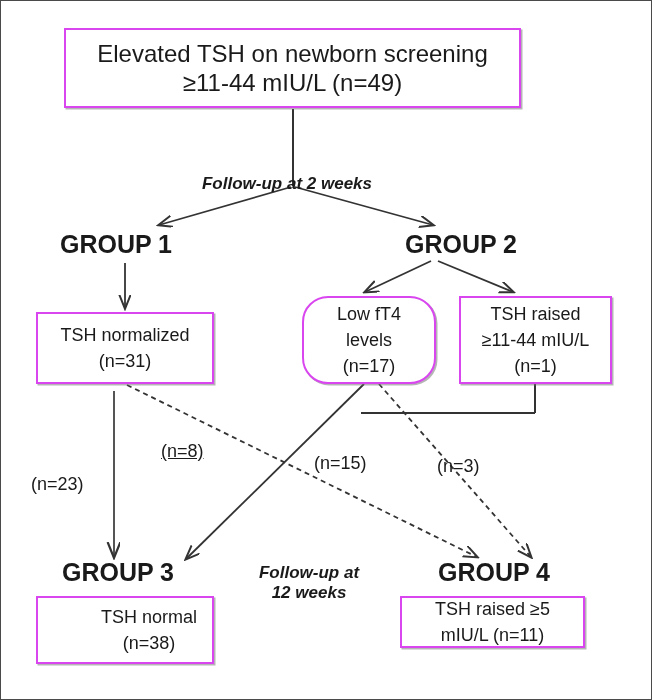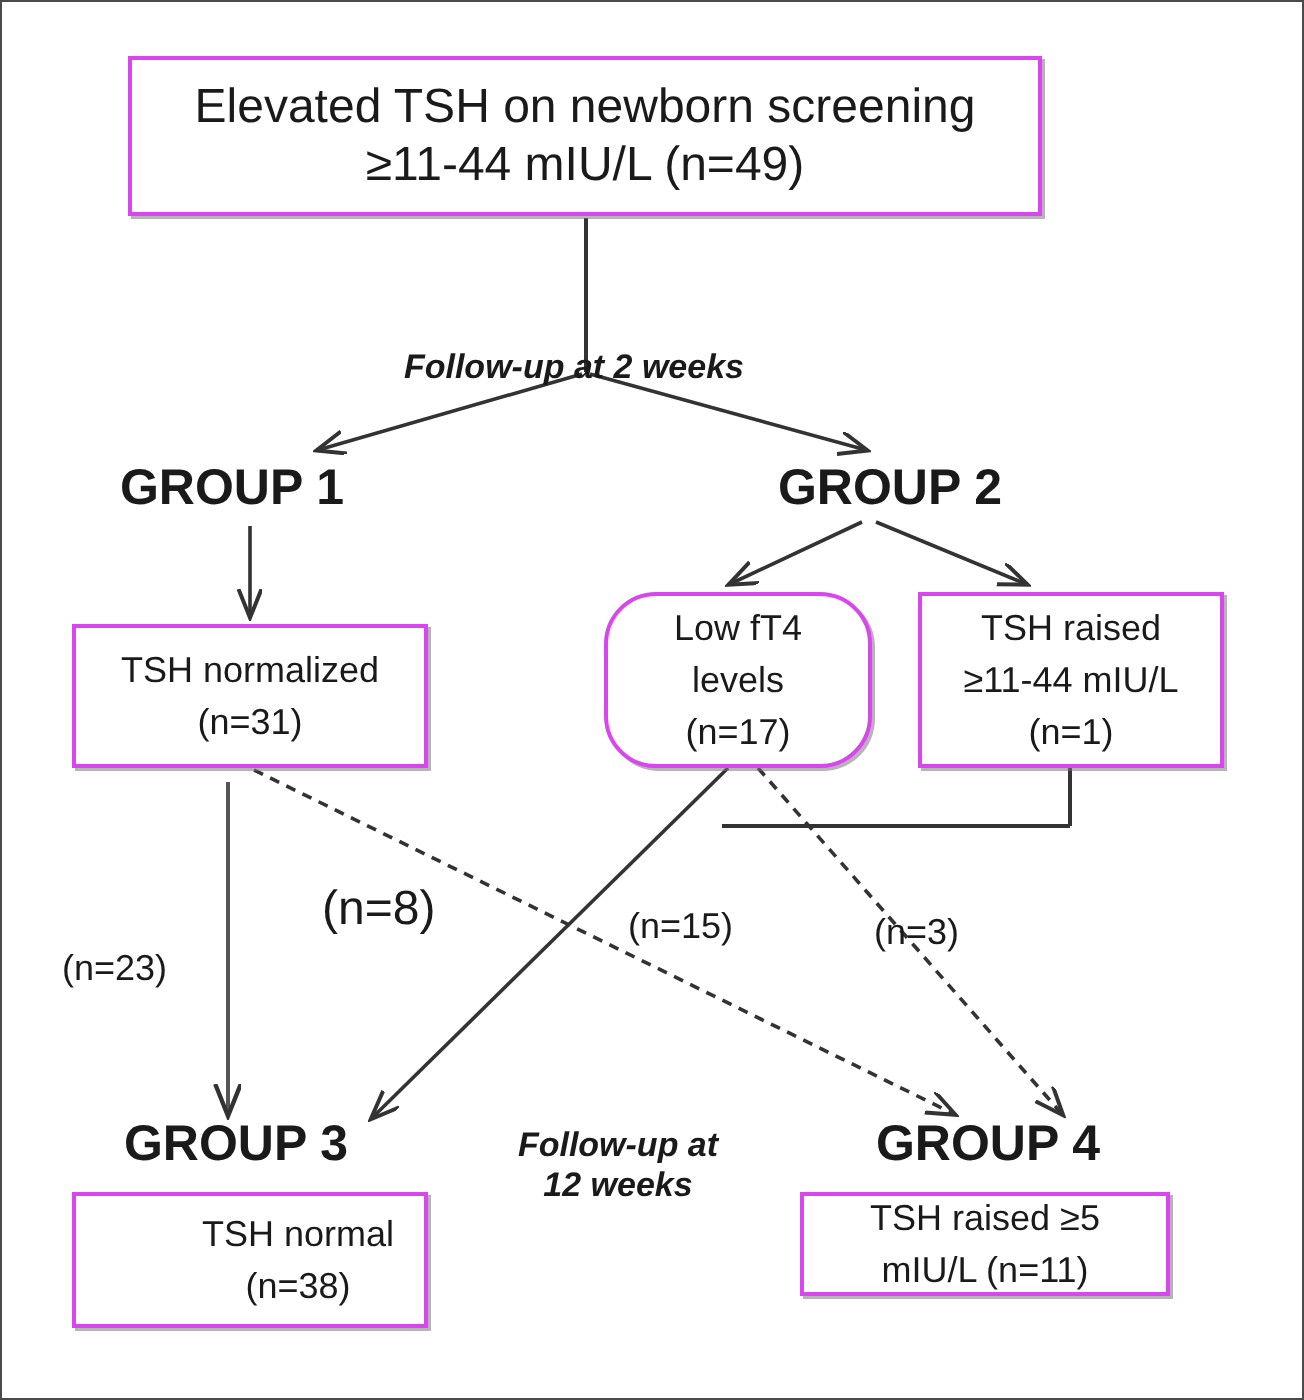--- a/index.html
+++ b/index.html
@@ -68,29 +68,29 @@
 
   
   #box-top     { left: 63px;  top: 27px;  width: 457px; height: 80px;  font-size: 24px; line-height: 1.22; }
   #box-g1      { left: 35px;  top: 311px; width: 178px; height: 72px;  font-size: 18px; line-height: 1.45; }
   #box-ft4     { left: 301px; top: 295px; width: 134px; height: 88px;  font-size: 18px; line-height: 1.45; border-radius: 26px; }
   #box-tshr    { left: 458px; top: 295px; width: 153px; height: 88px;  font-size: 18px; line-height: 1.45; }
   #box-g3      { left: 35px;  top: 595px; width: 178px; height: 68px;  font-size: 18px; line-height: 1.45; padding-left: 48px; }
   #box-g4      { left: 399px; top: 595px; width: 185px; height: 52px;  font-size: 18px; line-height: 1.45; }
 
   #label-group1 { left: 20px;  top: 229px; width: 190px; font-size: 25px; }
-  #label-group2 { left: 349px; top: 229px; width: 190px; font-size: 25px; }
+  #label-group2 { left: 365px; top: 229px; width: 190px; font-size: 25px; }
   #label-group3 { left: 22px;  top: 557px; width: 190px; font-size: 25px; }
   #label-group4 { left: 398px; top: 557px; width: 190px; font-size: 25px; }
 
   #label-followup-2w  { left: 186px; top: 159px; width: 200px; font-size: 17px; }
   #label-followup-12w { left: 228px; top: 548px; width: 160px; font-size: 17px; }
 
   #label-n23 { left: 30px;  top: 440px; font-size: 18px; margin-top: 33px; }
-  #label-n8  { left: 160px; top: 440px; font-size: 24px; }
+  #label-n8  { left: 160px; top: 440px; font-size: 18px; text-decoration: underline; }
   #label-n15 { left: 313px; top: 452px; font-size: 18px; }
   #label-n3  { left: 436px; top: 455px; font-size: 18px; }
 </style>
 </head>
 <body>
 
 <div id="page">
 
   <svg id="svg-layer" viewBox="0 0 652 700" xmlns="http://www.w3.org/2000/svg">
     <defs>

